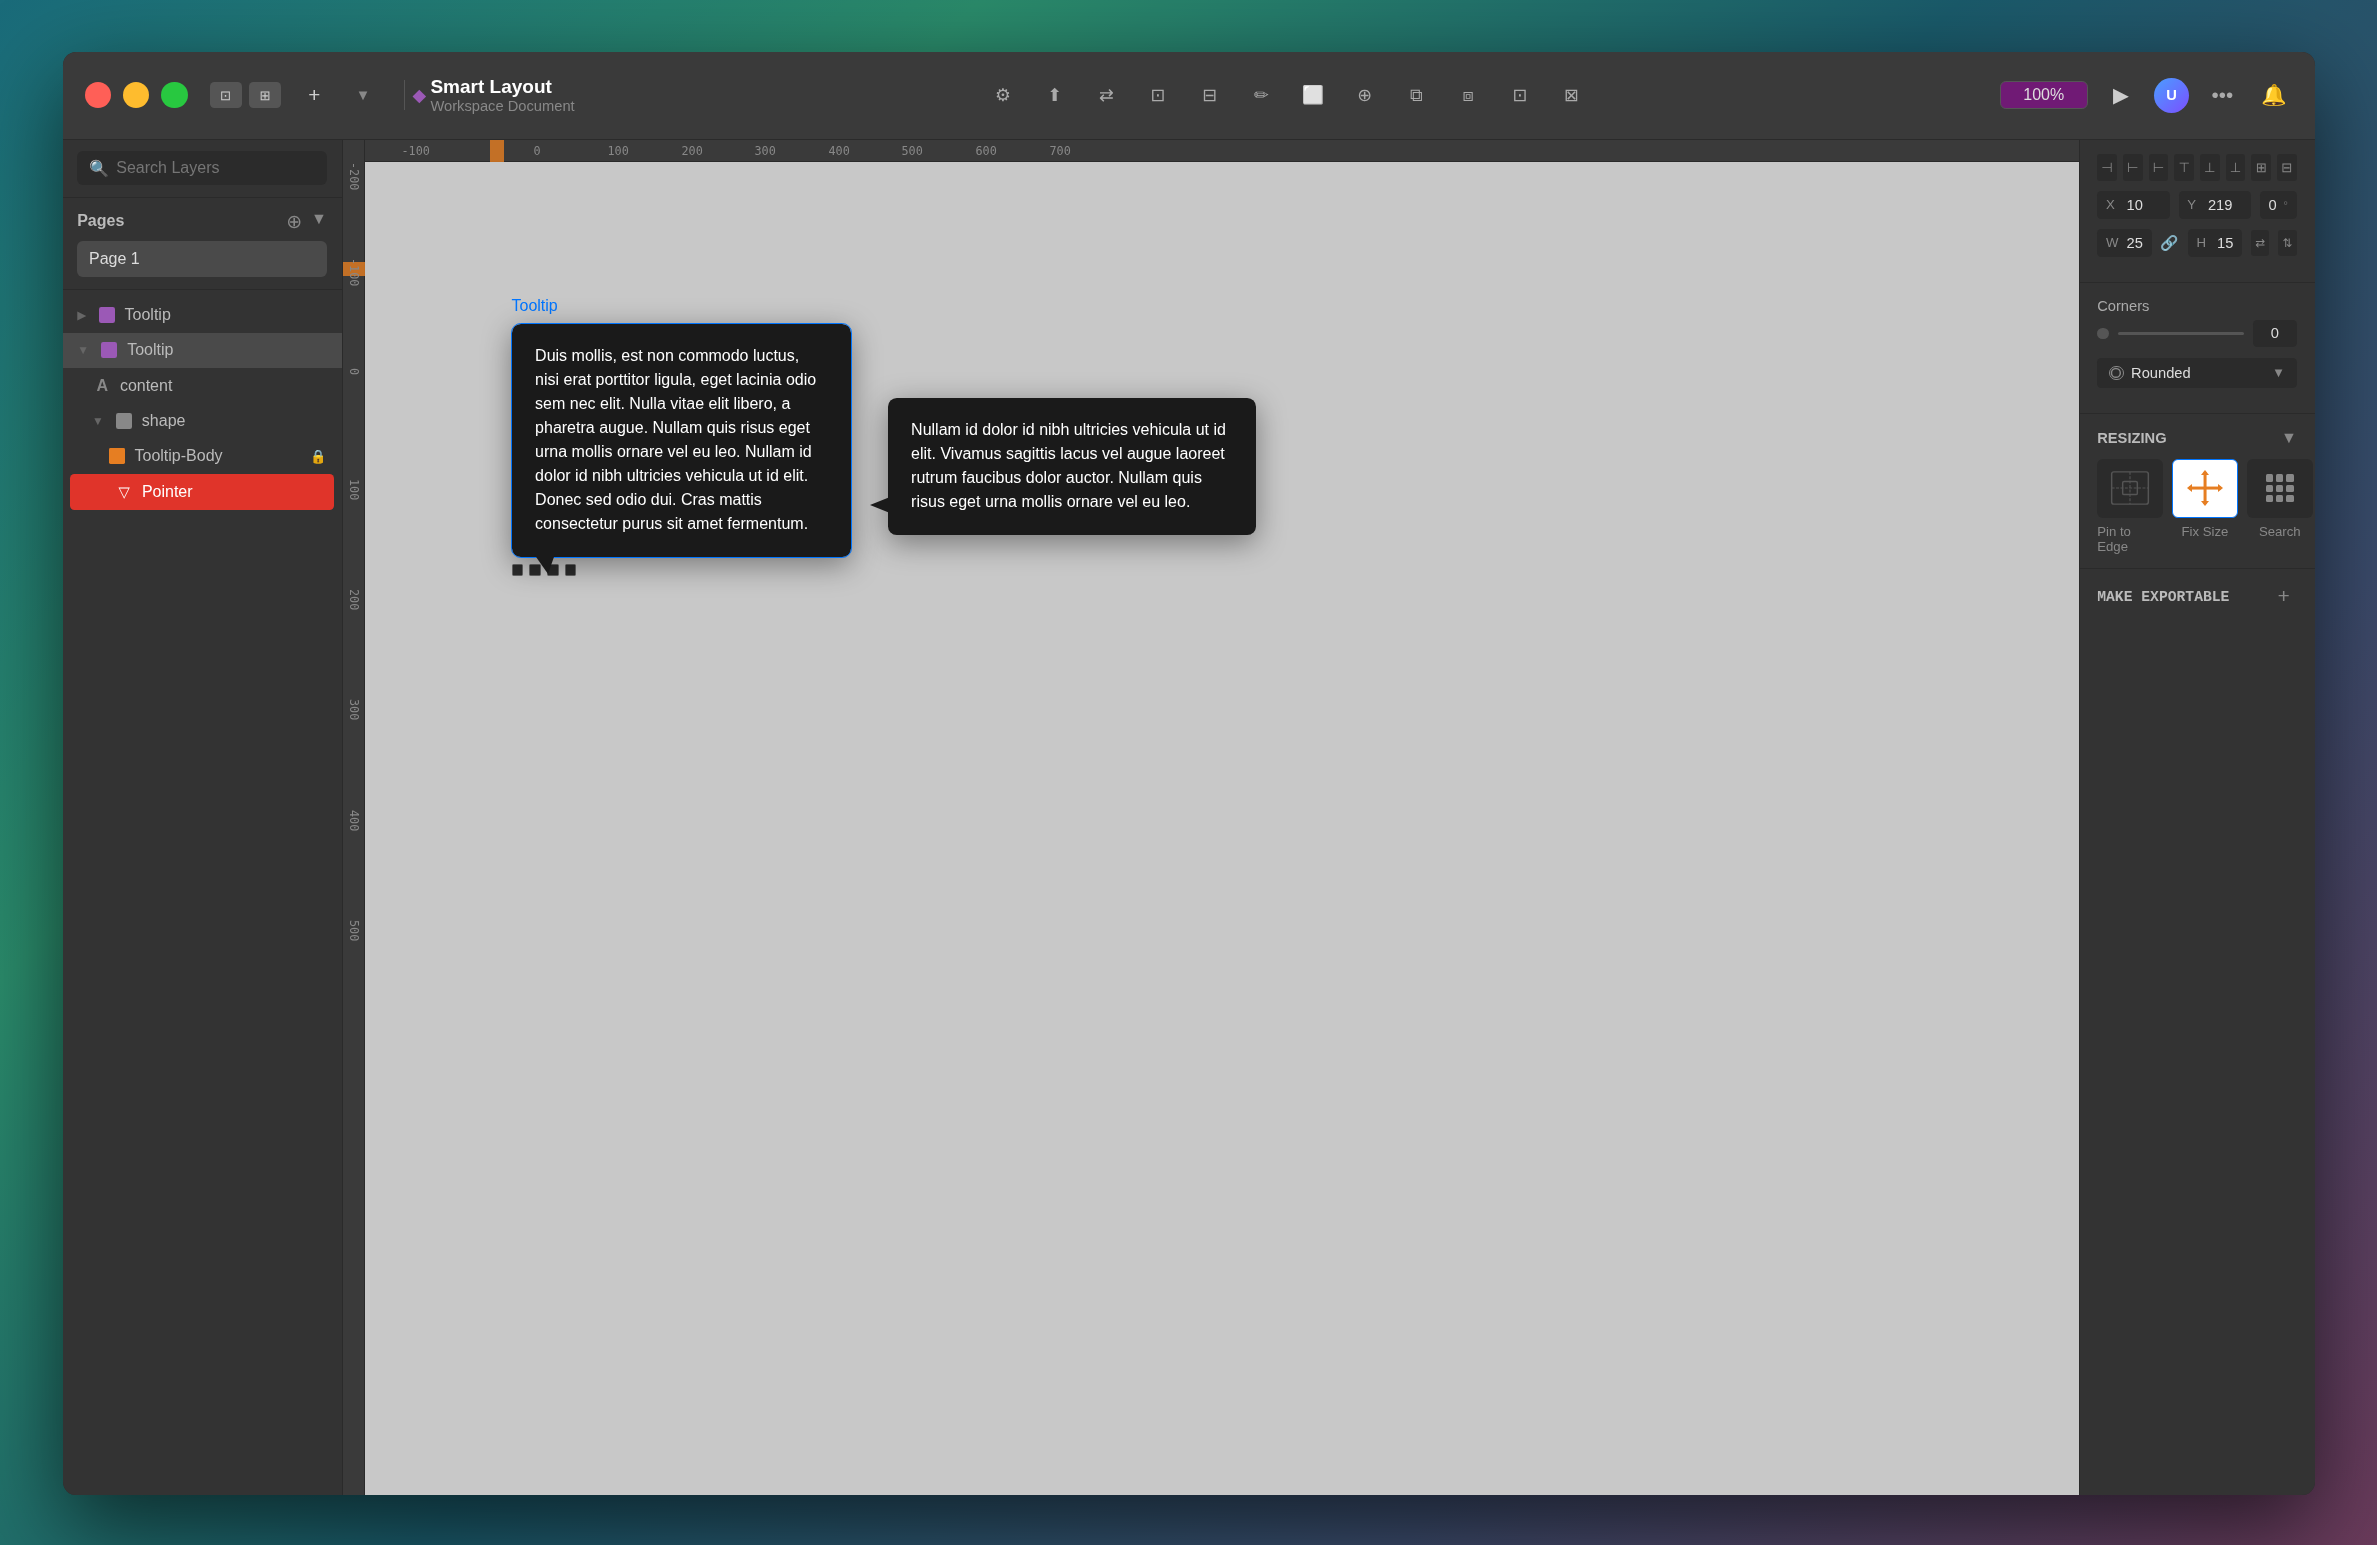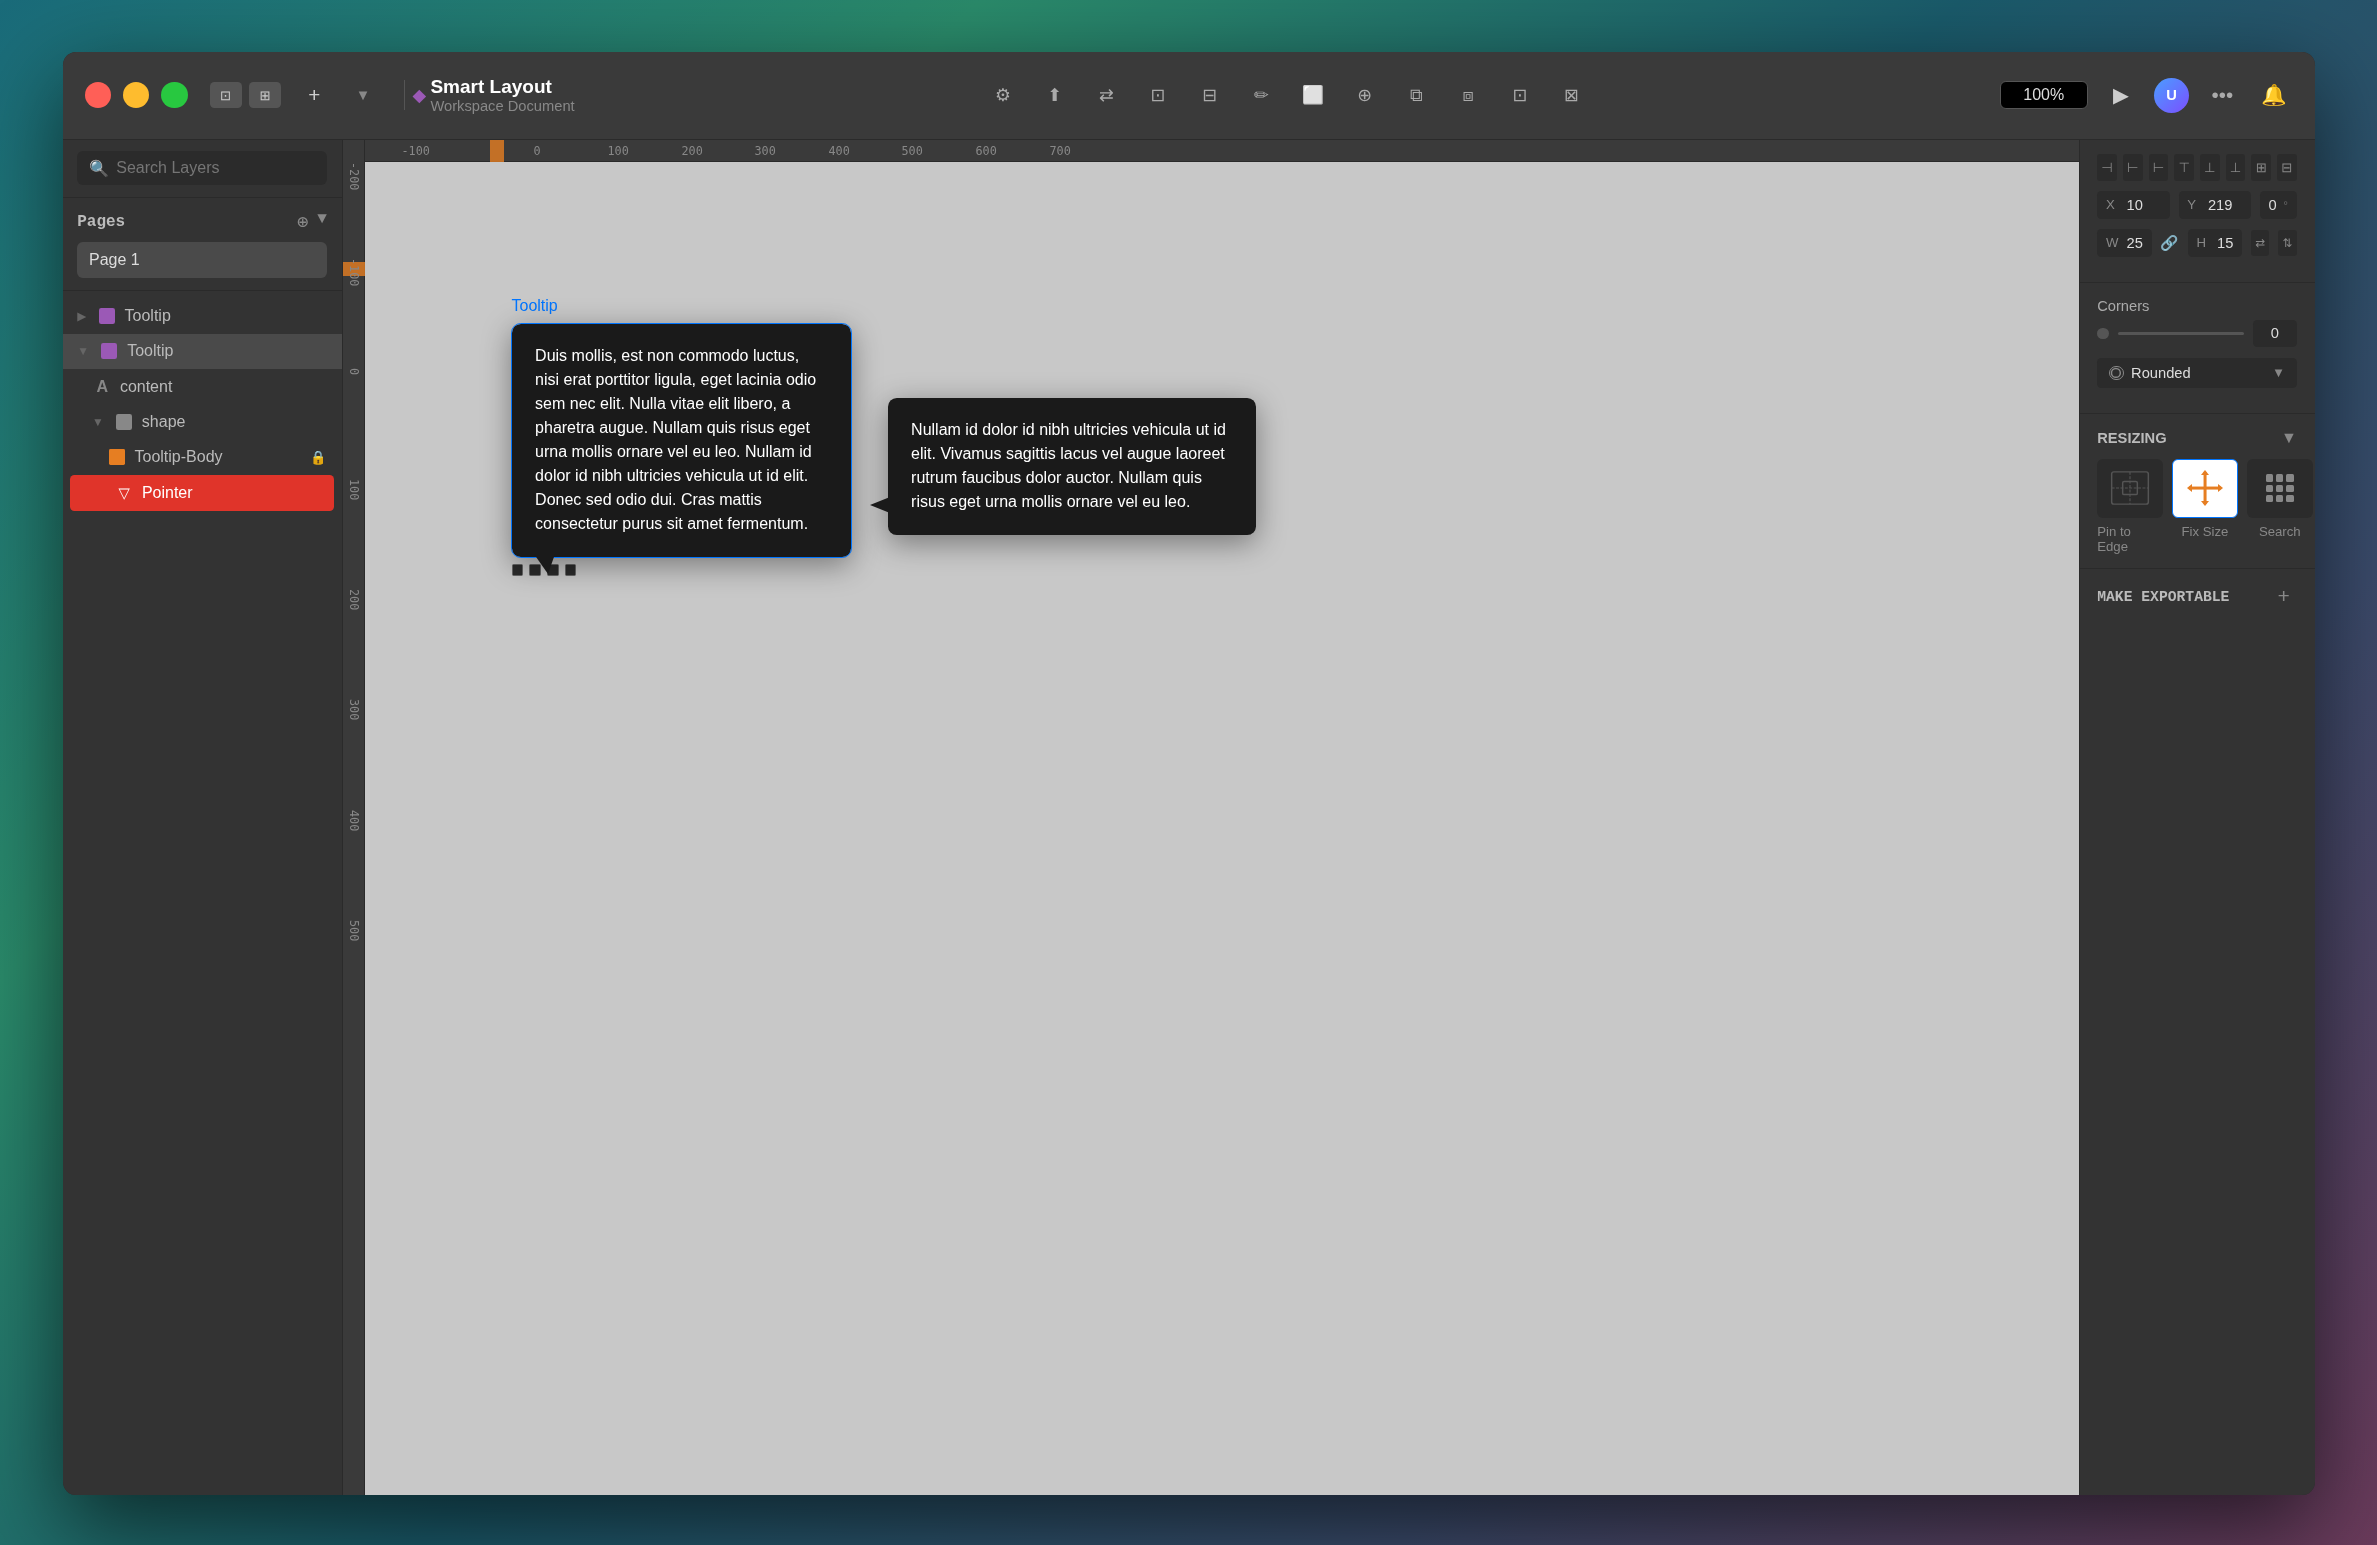--- a/index.html
+++ b/index.html
@@ -99,21 +99,21 @@
       display: flex;
       align-items: center;
       justify-content: center;
       color: #aaa;
       font-size: 17.7px;
       cursor: pointer;
       border-radius: 4.4px;
     }
 
     .zoom-display {
-      background: #000000;
+      background: #701a75;
       border: 0.7px solid #555;
       border-radius: 5.9px;
       padding: 4.4px 11.8px;
       color: #ddd;
       font-size: 16px;
       min-width: 88px;
       text-align: center;
     }
 
     .user-avatar {
@@ -177,21 +177,20 @@
     .pages-section {
       padding: 11.8px 14.7px;
       border-bottom: 0.7px solid #2a2a2a;
     }
 
     .pages-header {
       display: flex;
       align-items: center;
       justify-content: space-between;
       margin-bottom: 8.8px;
-      font-family: Liberation Mono, monospace;
     }
 
     .pages-label {
       font-size: 16px;
       font-weight: 600;
       color: #bbb;
     }
 
     .page-item {
       padding: 8.8px 11.8px;

